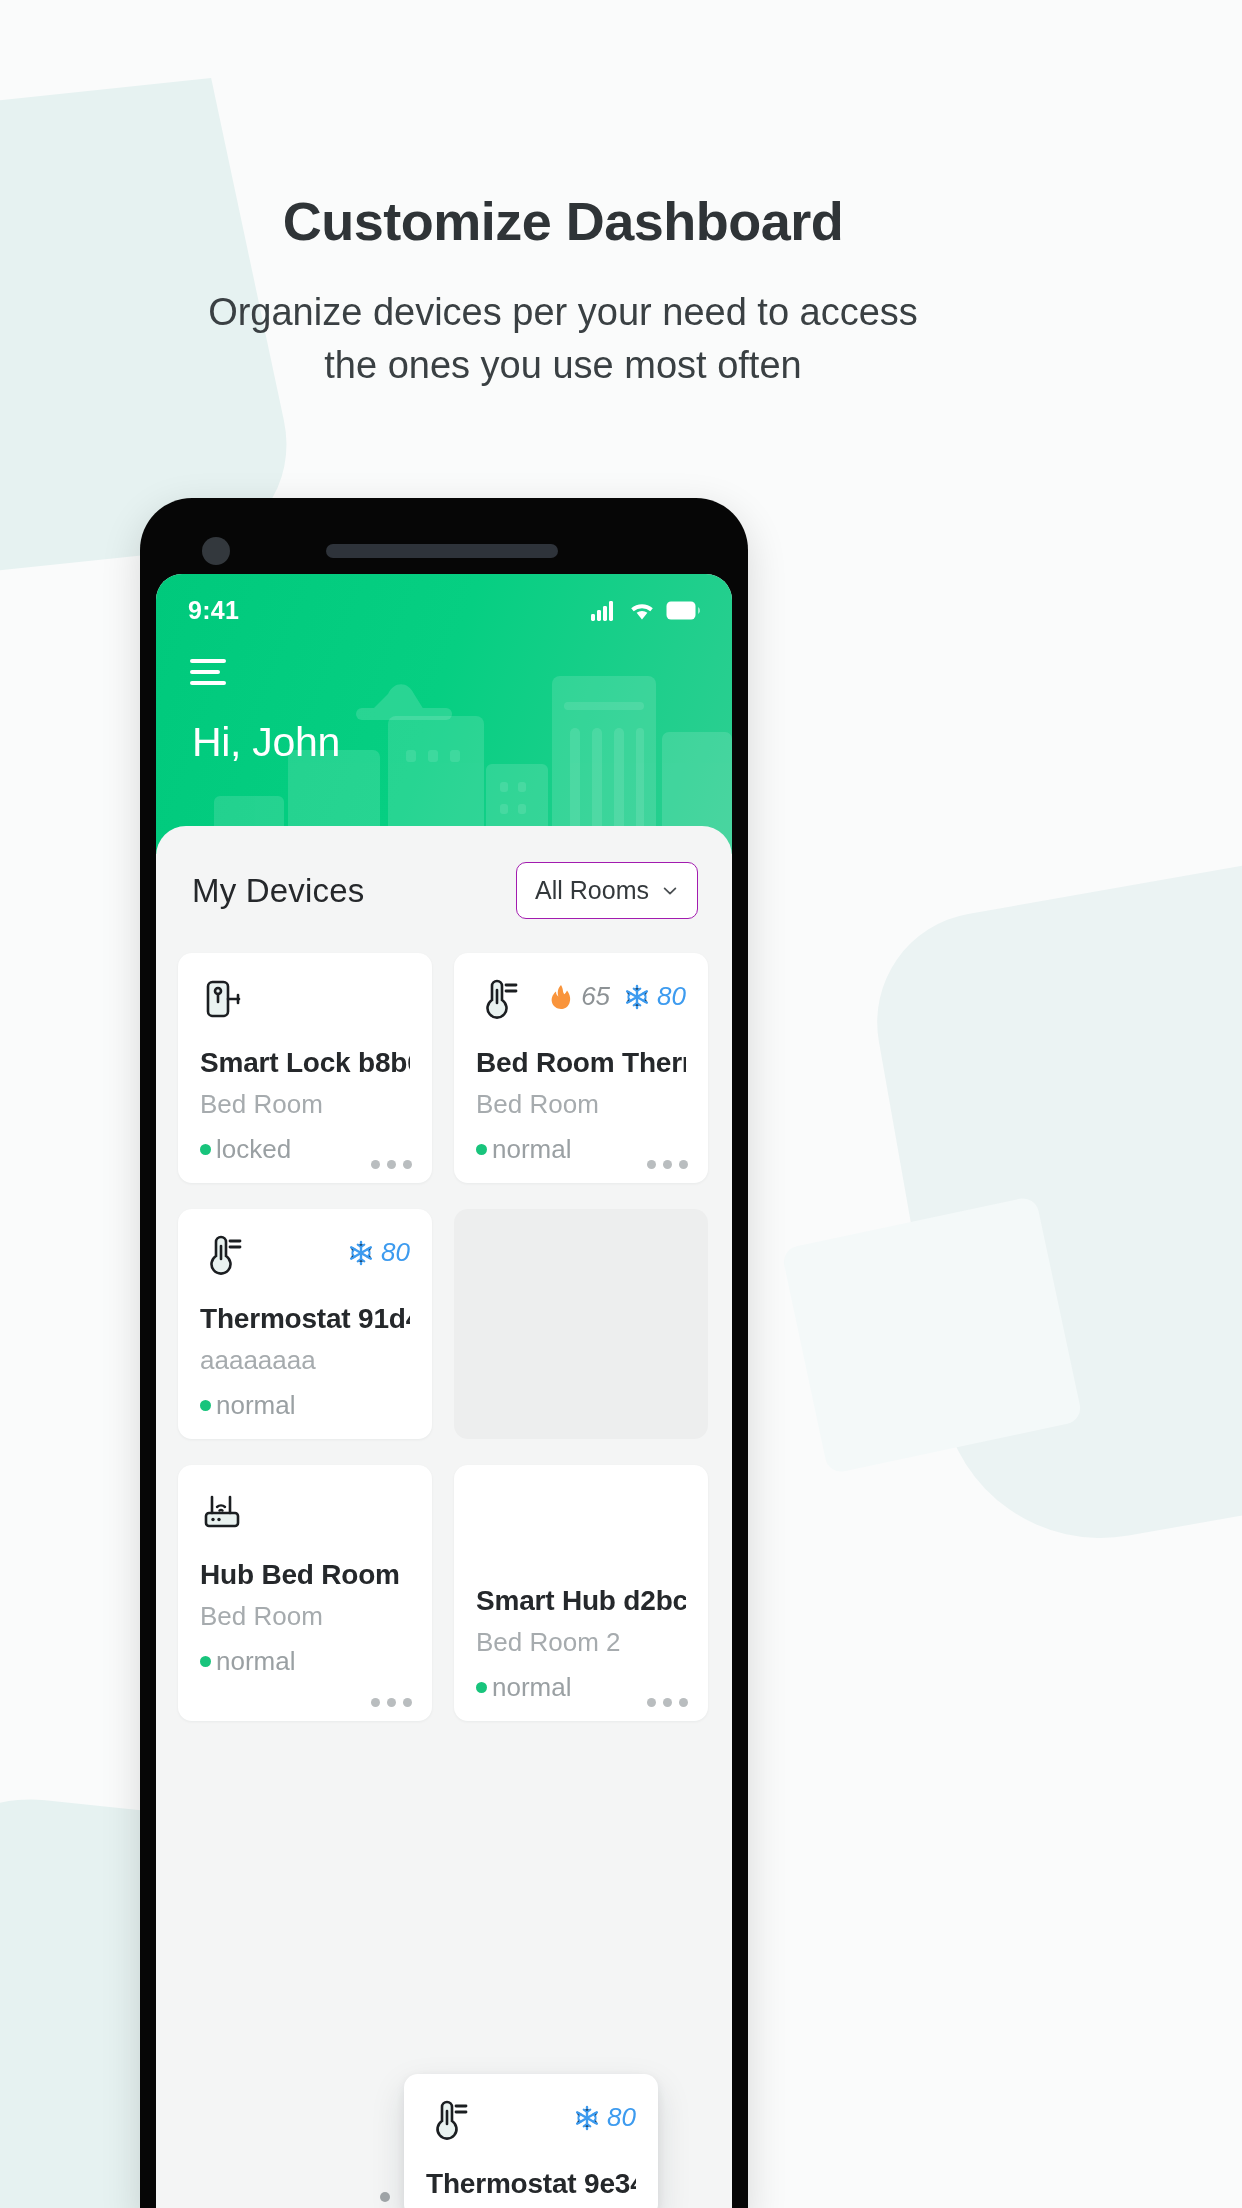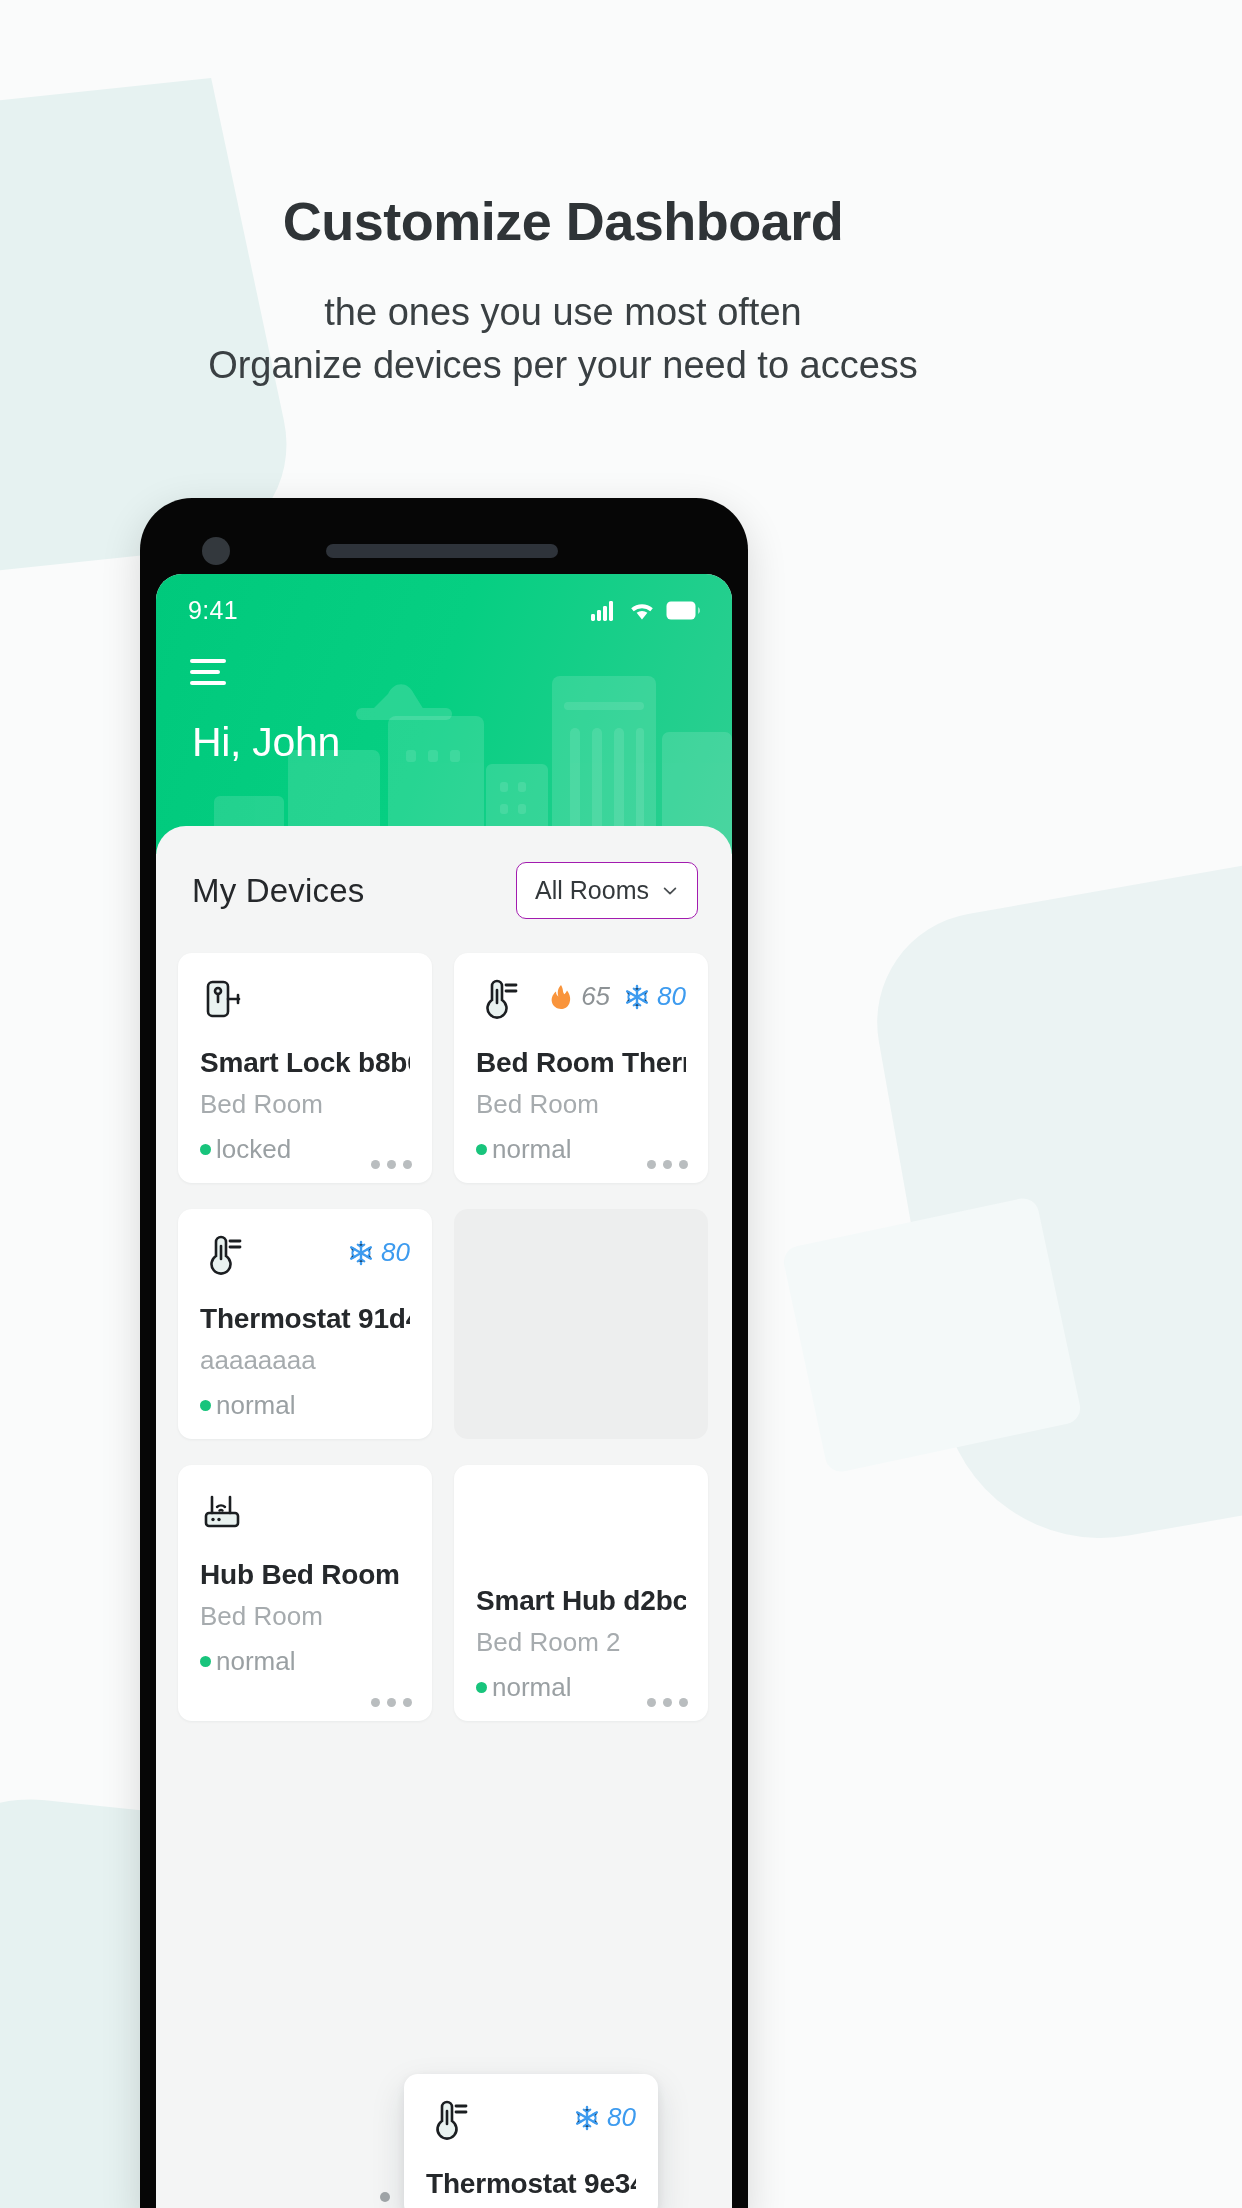--- a/index.html
+++ b/index.html
@@ -91,21 +91,21 @@
     background: linear-gradient(110deg, #00c97c 0%, #06cf82 48%, #2ecf92 100%);
     overflow: hidden;
   }
   .skyline { position: absolute; left: 0; bottom: 0; width: 576px; height: 200px; }
   .status-bar {
     position: relative; z-index: 3;
     display: flex; align-items: center; justify-content: space-between;
     padding: 22px 32px 0 32px;
     color: #ffffff;
   }
-  .status-time { font-size: 25px; font-weight: normal; letter-spacing: 0.3px; }
+  .status-time { font-size: 25px; font-weight: bold; letter-spacing: 0.3px; }
   .status-icons { display: flex; align-items: center; gap: 11px; }
 
   .hamburger {
     position: relative; z-index: 3;
     margin: 34px 0 0 34px;
     width: 36px;
   }
   .hamburger span {
     display: block; height: 4px; border-radius: 2px; background: #fff;
     margin-bottom: 7px;
@@ -226,22 +226,22 @@
 <div class="page">
 
   <div class="blob-left"></div>
   <div class="blob-left2"></div>
   <div class="blob-right"></div>
   <div class="blob-right2"></div>
 
   <div class="headline-wrap">
     <div class="headline">Customize Dashboard</div>
     <div class="subhead">
+      <div>Organize devices per your need to access</div>
       <div>the ones you use most often</div>
-      <div>Organize devices per your need to access</div>
     </div>
   </div>
 
   <div class="phone">
     <div class="phone-cam"></div>
     <div class="phone-speaker"></div>
 
     <div class="screen">
 
       <div class="app-header">

